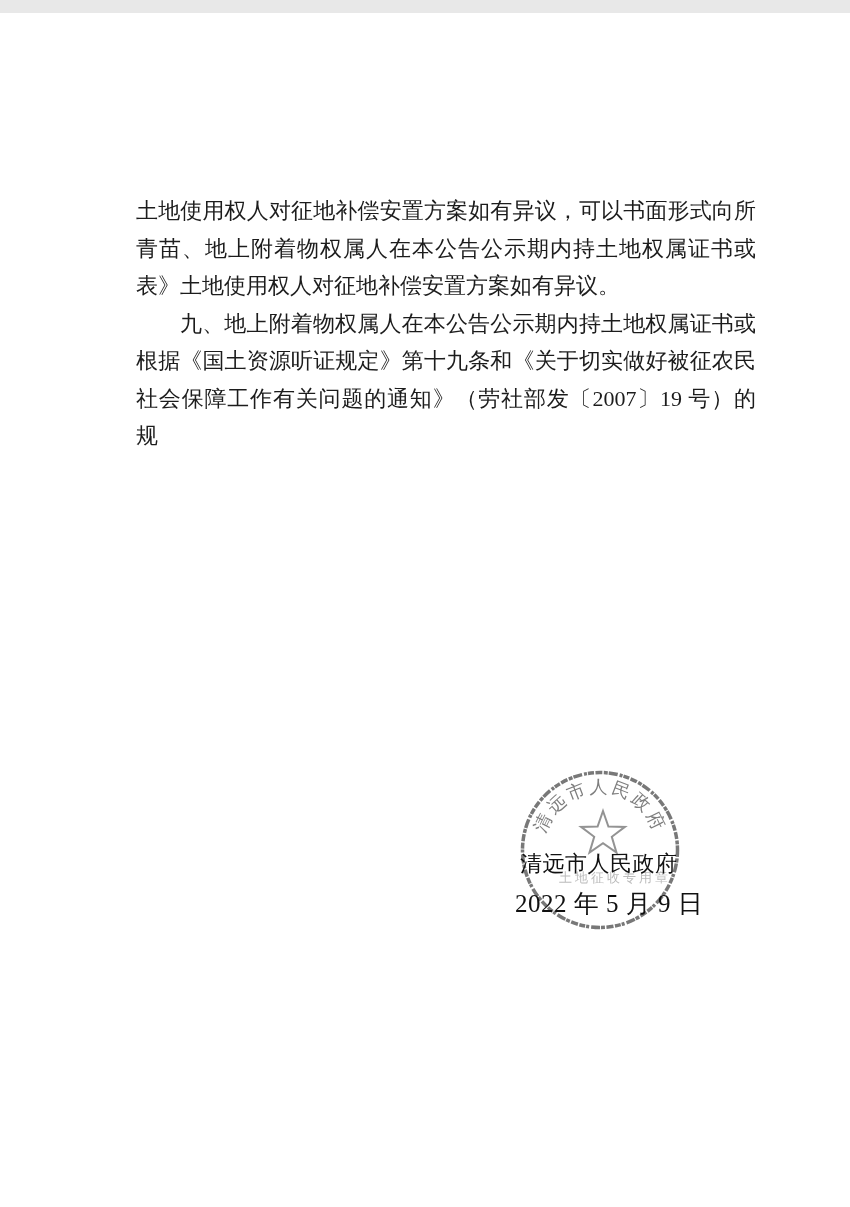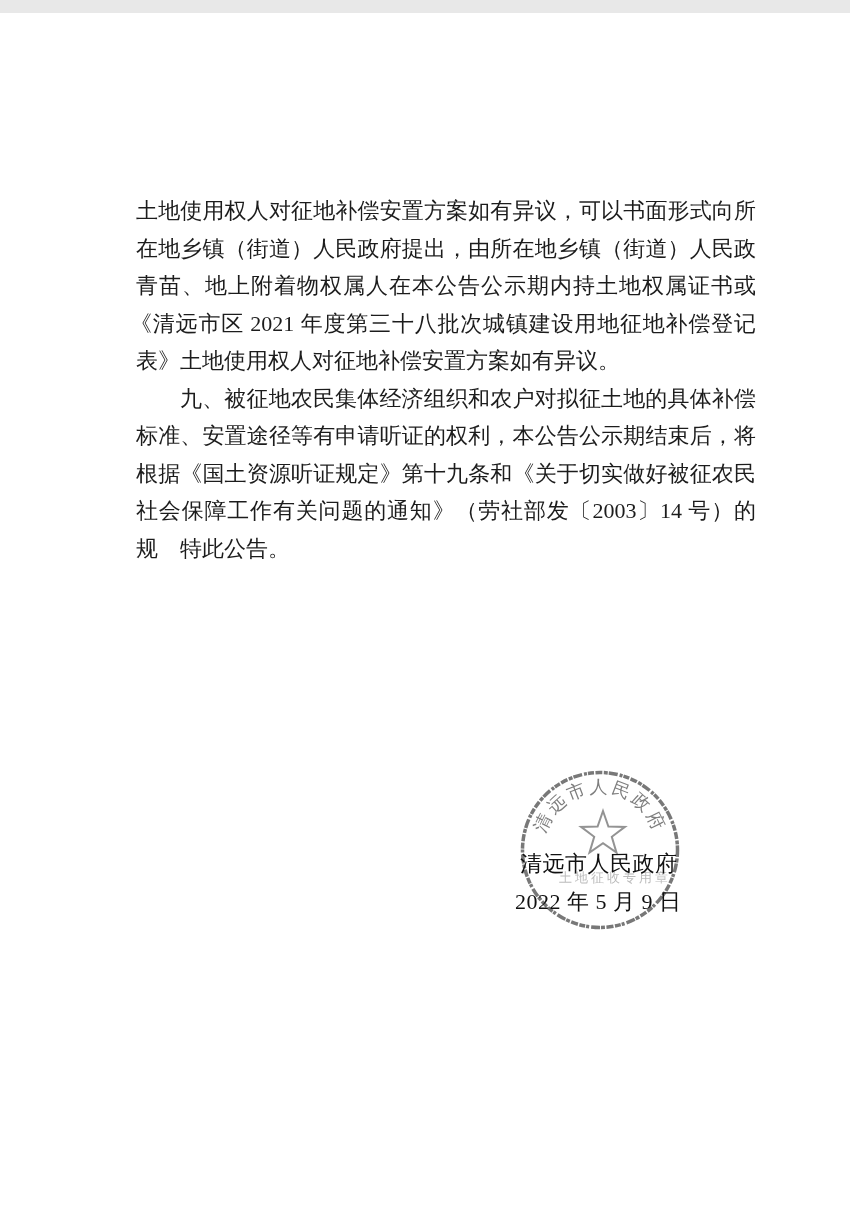--- a/index.html
+++ b/index.html
@@ -44,21 +44,21 @@
     font-size: 22px;
     letter-spacing: 0.5px;
     color: #111111;
     z-index: 3;
     white-space: nowrap;
   }
   #dateline {
     position: absolute;
     left: 515px;
     top: 874px;
-    font-size: 22px;
+    font-size: 25px;
     letter-spacing: 0.5px;
     color: #111111;
     z-index: 3;
     white-space: nowrap;
   }
 
   
   #seal {
     position: absolute;
     left: 505px;
@@ -70,29 +70,25 @@
   }
   #seal text { font-family: "Liberation Serif", "DejaVu Serif", serif; }
 </style>
 </head>
 <body>
 
 <div id="page">
 
   <div id="bodytext">
     <div class="ln jt">土地使用权人对征地补偿安置方案如有异议，可以书面形式向所</div>
-    <div class="ln jt">在地乡镇（街道）人民政府提出，由所在地乡镇（街道）人民政</div>
     <div class="ln jt">青苗、地上附着物权属人在本公告公示期内持土地权属证书或</div>
-    <div class="ln jt hang">《清远市区 2021 年度第三十八批次城镇建设用地征地补偿登记</div>
     <div class="ln">表》土地使用权人对征地补偿安置方案如有异议。</div>
-    <div class="ln jt ind">九、被征地农民集体经济组织和农户对拟征土地的具体补偿</div>
-    <div class="ln jt">标准、安置途径等有申请听证的权利，本公告公示期结束后，将</div>
+    <div class="ln jt ind">九、地上附着物权属人在本公告公示期内持土地权属证书或</div>
     <div class="ln jt">根据《国土资源听证规定》第十九条和《关于切实做好被征农民</div>
-    <div class="ln jt">社会保障工作有关问题的通知》（劳社部发〔2003〕14 号）的规</div>
-    <div class="ln ind">特此公告。</div>
+    <div class="ln jt">社会保障工作有关问题的通知》（劳社部发〔2007〕19 号）的规</div>
   </div>
 
   <svg id="seal" viewBox="0 0 190 190" xmlns="http://www.w3.org/2000/svg">
     <defs>
       <path id="arcpath" d="M 39.9 80.2 A 57 57 0 0 1 150.1 80.2" fill="none"></path>
     </defs>
     <circle cx="95" cy="95" r="77.5" fill="none" stroke="#4f4f4f" stroke-width="3.5" opacity="0.78" stroke-dasharray="7 1.5 4 1 9 2 3 1 6 1.5"></circle>
     <polygon points="98,56 103.4,71.6 119.9,71.9 106.8,81.8 111.5,97.6 98,88.2 84.5,97.6 89.2,81.8 76.1,71.9 92.6,71.6" fill="none" stroke="#585858" stroke-width="2" opacity="0.65"></polygon>
     <text font-size="18" letter-spacing="3" fill="#4a4a4a" opacity="0.72">
       <textPath href="#arcpath" startOffset="50%" text-anchor="middle">清远市人民政府</textPath>

